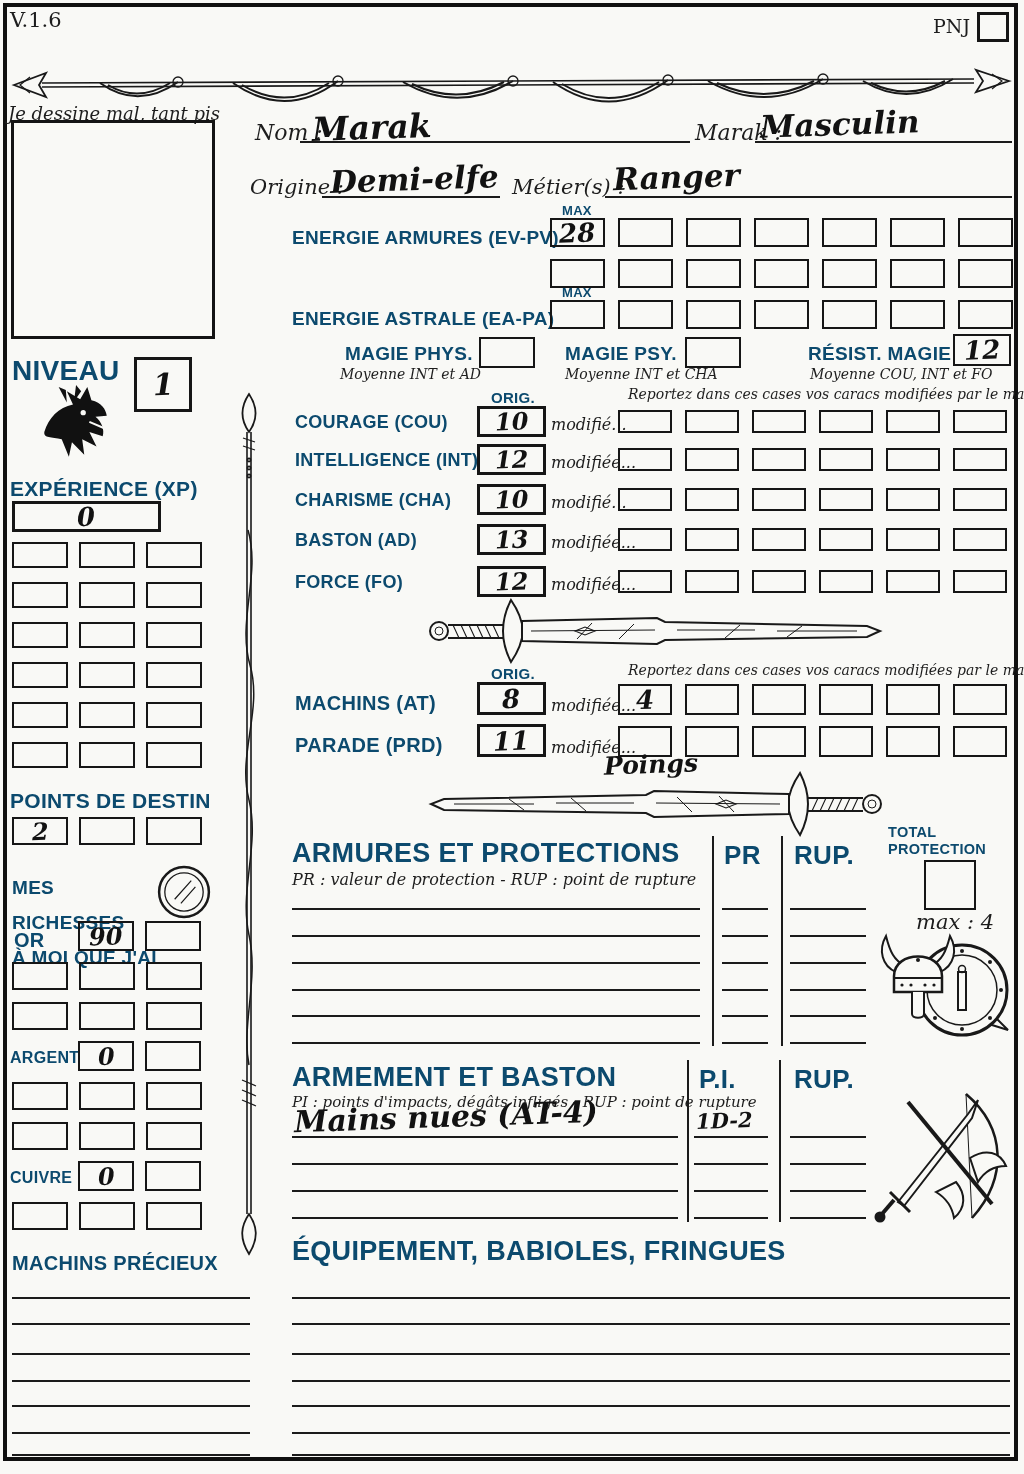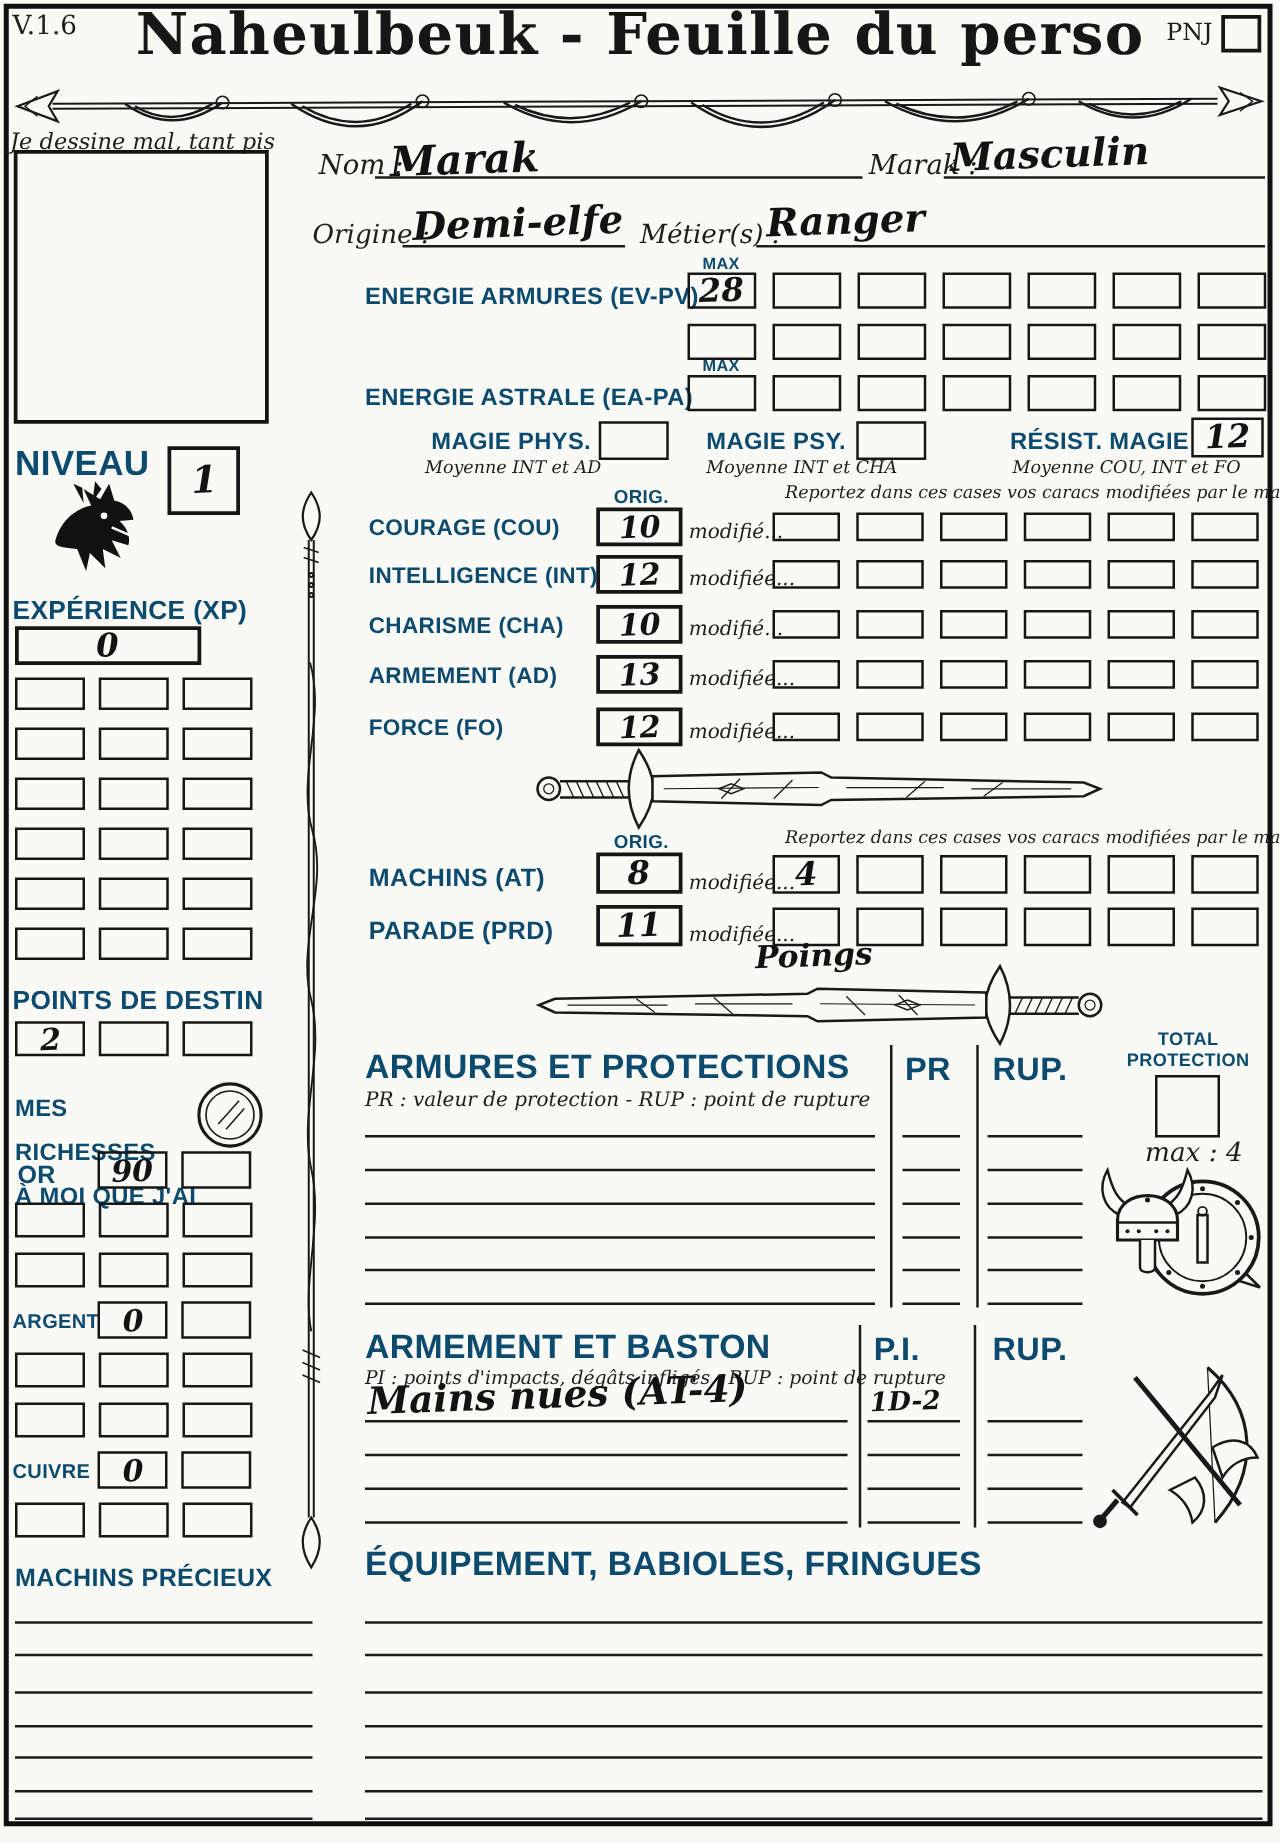--- a/index.html
+++ b/index.html
@@ -25,21 +25,20 @@
   svg{position:absolute;overflow:visible}
   svg *{vector-effect:non-scaling-stroke}
 </style>
 </head>
 <body>
 
 <div id="sheet">
   <div class="border"></div>
 
   <div class="script" style="left:10px;top:8px;font-size:21px;font-style:normal">V.1.6</div>
-  <div class="title">Naheulbeuk - Feuille du perso</div>
   <div class="script" style="left:933px;top:15px;font-size:19px;font-style:normal">PNJ</div>
   <div class="bx abx" style="left:977px;top:12px;width:32px;height:30px;border-width:3px"></div>
 
   <svg style="left:8px;top:68px" width="1006" height="44" viewBox="0 0 1006 44">
     <g stroke="#191919" fill="none" stroke-width="1.6">
       <path d="M34,15 L966,11"></path>
         <path d="M34,19 L966,15"></path>
       <path d="M6,17 L38,5 L31,17 L38,29 Z" fill="#f9f9f6" stroke-width="1.8"></path>
       <path d="M22,9 L12,17 L22,25" stroke-width="1.2"></path>
       <path d="M1001,13 L968,2 L975,13 L968,24 Z" fill="#f9f9f6" stroke-width="1.8"></path>
@@ -172,21 +171,21 @@
   <div class="script" style="left:551px;top:493px;font-size:16px">modifié...</div>
   <div class="row" style="left:618px;top:488px;gap:13px">
       <b class="bx mbx"></b>
       <b class="bx mbx"></b>
       <b class="bx mbx"></b>
       <b class="bx mbx"></b>
       <b class="bx mbx"></b>
       <b class="bx mbx"></b>
     </div>
 
-  <div class="lbl" style="left:295px;top:530px;font-size:18px">ARMEMENT (AD)</div>
+  <div class="lbl" style="left:295px;top:530px;font-size:18px">BASTON (AD)</div>
   <div class="bx abx" style="left:477px;top:524px;width:69px;height:31px;border-width:3px">
       <span class="hw" style="font-size:24px">13</span>
     </div>
   <div class="script" style="left:551px;top:533px;font-size:16px">modifiée...</div>
   <div class="row" style="left:618px;top:528px;gap:13px">
       <b class="bx mbx"></b>
       <b class="bx mbx"></b>
       <b class="bx mbx"></b>
       <b class="bx mbx"></b>
       <b class="bx mbx"></b>
@@ -272,21 +271,21 @@
     </g>
   </svg>
 
   <div class="lbl" style="left:292px;top:838px;font-size:27px">ARMURES ET PROTECTIONS</div>
   <div class="script" style="left:292px;top:870px;font-size:16px">PR : valeur de protection - RUP : point de rupture</div>
   <div class="vl" style="left:712px;top:836px;height:210px"></div>
   <div class="vl" style="left:781px;top:836px;height:210px"></div>
   <div class="lbl" style="left:724px;top:840px;font-size:26px">PR</div>
   <div class="lbl" style="left:794px;top:840px;font-size:26px">RUP.</div>
 
-  <div class="lbl" style="left:888px;top:824px;width:125px;font-size:14.5px;text-align:center;line-height:17px;white-space:normal">
+  <div class="lbl" style="left:888px;top:824px;width:125px;font-size:14.5px;text-align:left;line-height:17px;white-space:normal">
     <span>TOTAL</span><br>
     <span>PROTECTION</span>
   </div>
   <div class="bx abx" style="left:924px;top:860px;width:52px;height:50px">
       <span class="hw" style="font-size:26px"></span>
     </div>
   <div class="script" style="left:916px;top:910px;font-size:21px">max : 4</div>
 
   <div class="ln thinln" style="left:292px;top:908px;width:408px"></div>
     <div class="ln thinln" style="left:722px;top:908px;width:46px"></div>

